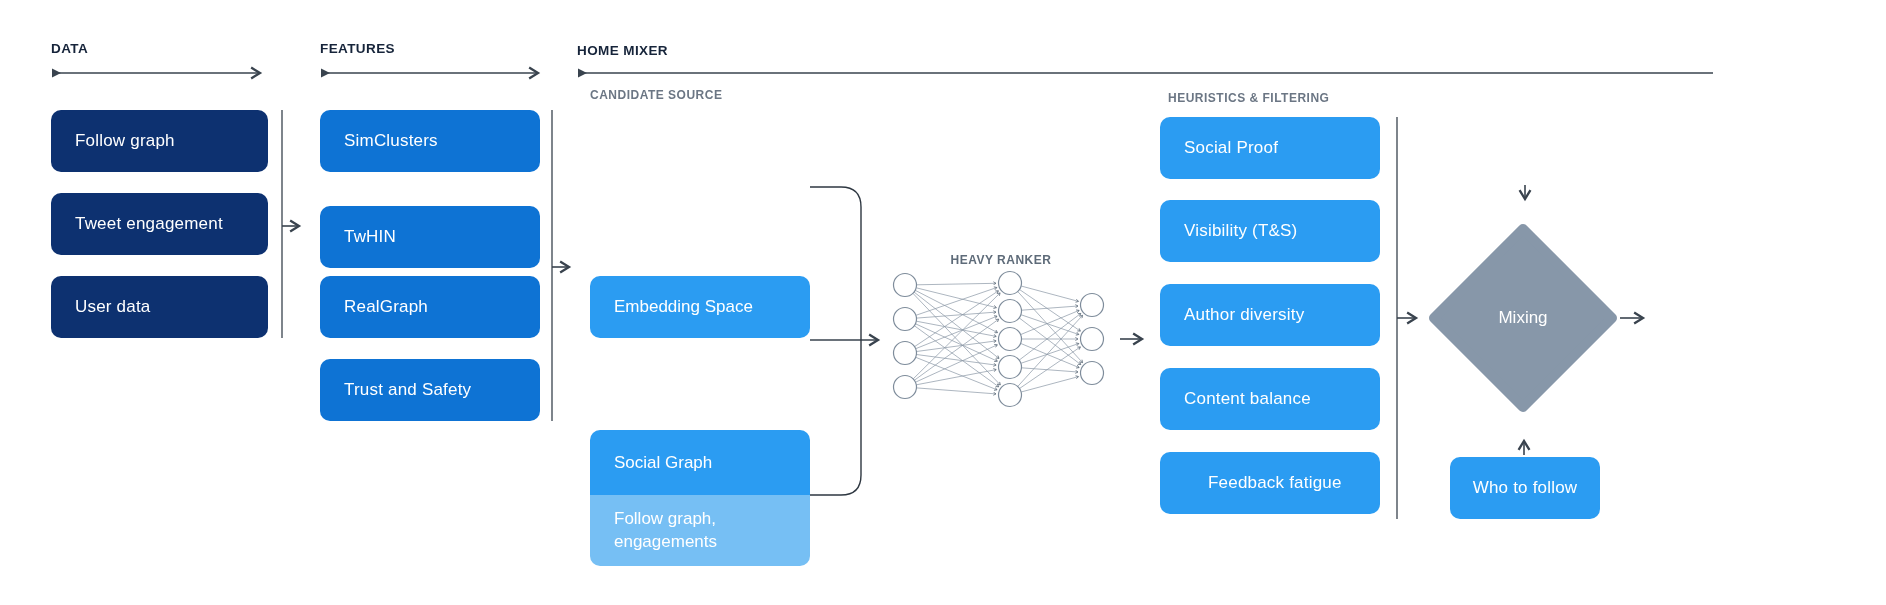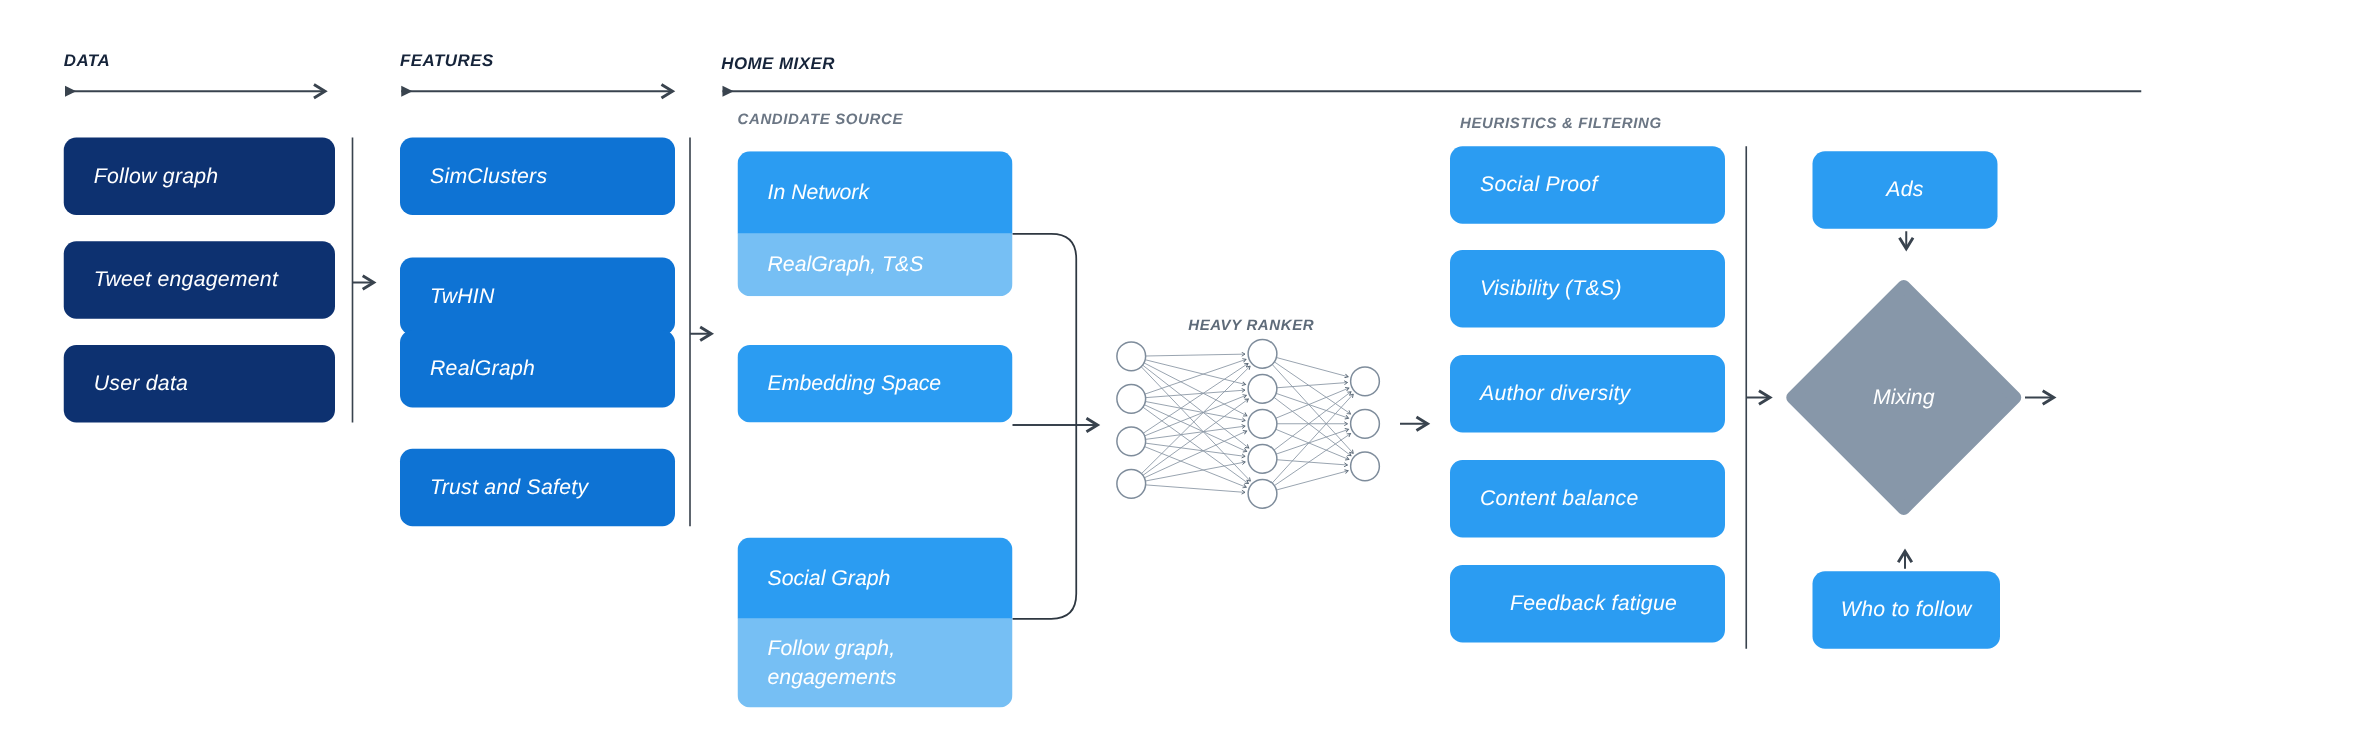--- a/index.html
+++ b/index.html
@@ -3,21 +3,21 @@
 <meta charset="utf-8">
 <style>
   :root{
     --navy:#0D3170; --blue:#0E73D4; --bright:#2B9CF2; --light:#76BFF4;
     --diamond:#8797A9; --line:#39434E; --label:#6B7684; --heading:#16243A;
     --net-edge:#8A97A5; --net-node-stroke:#7E8C9B;
   }
   html,body{margin:0;padding:0;background:#fff;}
   .canvas{
     position:relative; width:1713px; height:605px; background:#fff;
-    font-family:"Liberation Sans", sans-serif; overflow:hidden;font-style:italic;
+    font-family:"Liberation Sans", sans-serif; overflow:hidden;
   }
   svg.overlay{position:absolute;left:0;top:0;width:1886px;height:605px;}
   .sec-title{
     position:absolute; font-size:13.5px; font-weight:700; color:var(--heading);
     letter-spacing:.4px; white-space:nowrap;
   }
   .sub-label{
     position:absolute; font-size:12px; font-weight:600; color:var(--label);
     letter-spacing:.5px; white-space:nowrap;
   }
@@ -154,37 +154,29 @@
   <div class="box navy" style="left:51px; top:276px;">
     <span>User data</span>
   </div>
 
   <div class="box blue" style="left:320px; top:110px;">
     <span>SimClusters</span>
   </div>
   <div class="box blue" style="left:320px; top:193px;margin-top:13px;">
     <span>TwHIN</span>
   </div>
-  <div class="box blue" style="left:320px; top:264px;">
+  <div class="box blue" style="left:320px; top:276px;">
     <span>RealGraph</span>
   </div>
   <div class="box blue" style="left:320px; top:359px;">
     <span>Trust and Safety</span>
   </div>
 
   <div class="sub-label" style="left:590px; top:88px;">CANDIDATE SOURCE</div>
 
-  <div class="card" style="left:590px; top:121px;">
-    <div class="card-main" style="height:66px;">
-      <span>In Network</span>
-    </div>
-    <div class="card-sub" style="height:50px;">
-      <span>RealGraph, T&amp;S</span>
-    </div>
-  </div>
 
   <div class="card" style="left:590px; top:276px;">
     <div class="card-main" style="height:62px;text-align:center;">
       <span>Embedding Space</span>
     </div>
   </div>
 
   <div class="card" style="left:590px; top:430px;">
     <div class="card-main" style="height:65px;">
       <span>Social Graph</span>
@@ -207,21 +199,18 @@
   <div class="box bright" style="left:1160px; top:284px;">
     <span>Author diversity</span>
   </div>
   <div class="box bright" style="left:1160px; top:368px;">
     <span>Content balance</span>
   </div>
   <div class="box bright" style="left:1160px; top:452px;padding-left:48px;">
     <span>Feedback fatigue</span>
   </div>
 
-  <div class="box bright center" style="left:1450px; top:121px; width:148px;">
-    <span>Ads</span>
-  </div>
   <div class="diamond-label">Mixing</div>
   <div class="box bright center" style="left:1450px; top:457px; width:150px;">
     <span>Who to follow</span>
   </div>
 
 </div>
 
 </body></html>

